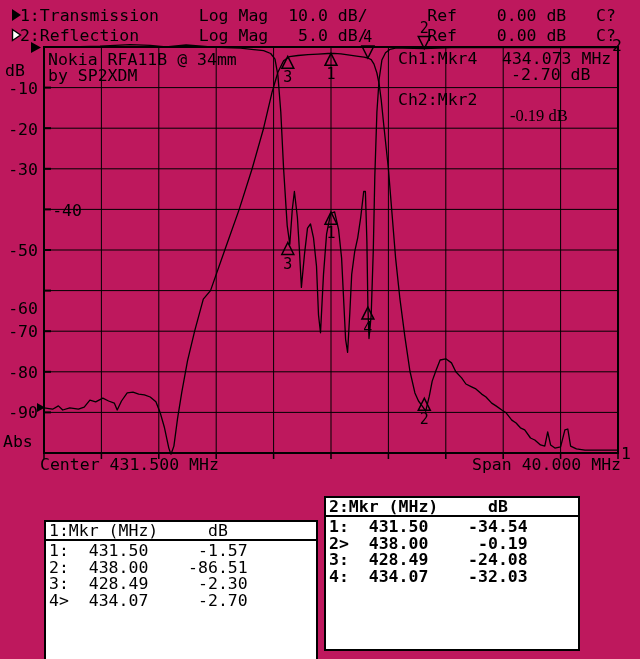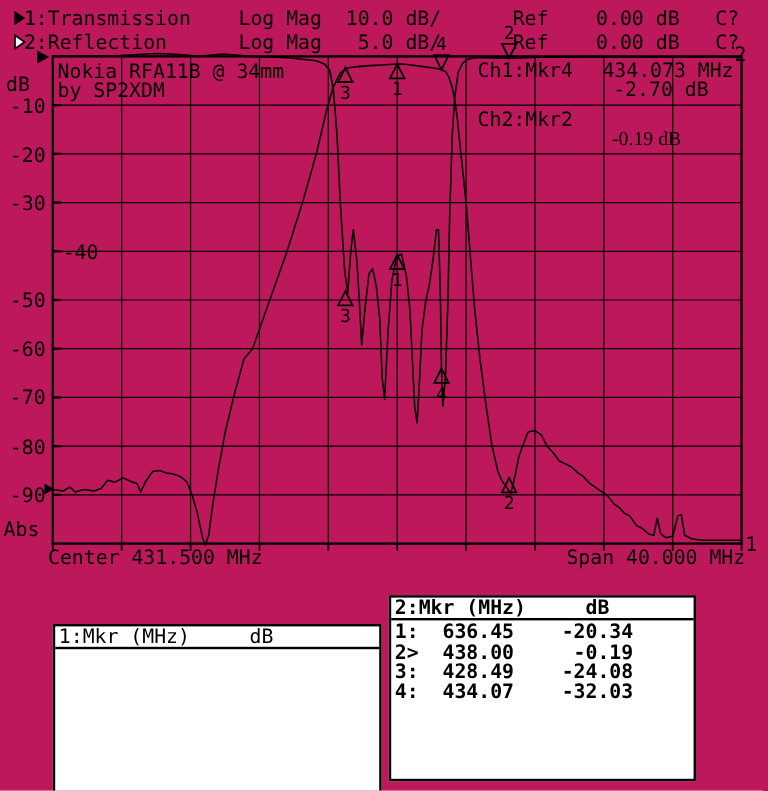--- a/index.html
+++ b/index.html
@@ -90,21 +90,21 @@
       <polygon points="367.8794999999999,307.08360000000005 361.8794999999999,319.08360000000005 373.8794999999999,319.08360000000005" fill="none" stroke="#000" stroke-width="1.5"></polygon>
       <text x="367.8794999999999" y="333.08360000000005" text-anchor="middle" fill="#000" font-family="&quot;DejaVu Sans Mono&quot;,&quot;Liberation Mono&quot;,monospace" font-size="15px">4</text>
     </svg>
 
   <div class="mono" style="left:5px;top:62px;">dB</div>
   <div class="mono ylab" style="left:0;top:80px;">-10</div>
   <div class="mono ylab" style="left:0;top:121px;">-20</div>
   <div class="mono ylab" style="left:0;top:161px;">-30</div>
   <div class="mono ylab" style="left:0;top:202px;margin-left:44px;">-40</div>
   <div class="mono ylab" style="left:0;top:242px;">-50</div>
-  <div class="mono ylab" style="left:0;top:283px;">-60</div>
+  <div class="mono ylab" style="left:0;top:300px;">-60</div>
   <div class="mono ylab" style="left:0;top:323px;">-70</div>
   <div class="mono ylab" style="left:0;top:364px;">-80</div>
   <div class="mono ylab" style="left:0;top:404px;">-90</div>
   <div class="mono" style="left:3px;top:433px;">Abs</div>
 
   <div class="mono" style="left:48px;top:51px;">Nokia RFA11B @ 34mm</div>
   <div class="mono" style="left:48px;top:67px;text-align:right;">by SP2XDM</div>
 
   <div class="mono" style="left:398px;top:50px;">Ch1:Mkr4</div>
   <div class="mono" style="left:502px;top:50px;">434.073 MHz</div>
@@ -113,22 +113,26 @@
   <div class="mono" style="left:510px;top:107px;font-family:Liberation Serif, serif;">-0.19 dB</div>
 
   <div class="mono" style="left:612px;top:37px;">2</div>
   <div class="mono" style="left:621px;top:445px;">1</div>
 
   <div class="mono" style="left:40px;top:456px;">Center 431.500 MHz</div>
   <div class="mono" style="left:472px;top:456px;">Span 40.000 MHz</div>
 
   <div class="tbox" style="left:44px;top:520px;width:274px;height:155px;">
     <div class="thead">1:Mkr (MHz)     dB</div>
+    <div class="trows"><span>1:  431.50     -1.57</span>
+<span>2:  438.00    -86.51</span>
+<span>3:  428.49     -2.30</span>
+<span>4&gt;  434.07     -2.70</span></div>
   </div>
   <div class="tbox" style="left:324px;top:496px;width:256px;height:155px;font-weight:bold;">
     <div class="thead">2:Mkr (MHz)     dB</div>
-    <div class="trows"><span>1:  636.45    -20.34</span>
+    <div class="trows"><span>1:  431.50    -34.54</span>
 <span>2&gt;  438.00     -0.19</span>
 <span>3:  428.49    -24.08</span>
 <span>4:  434.07    -32.03</span></div>
   </div>
 
 </div>
 
 </body></html>

